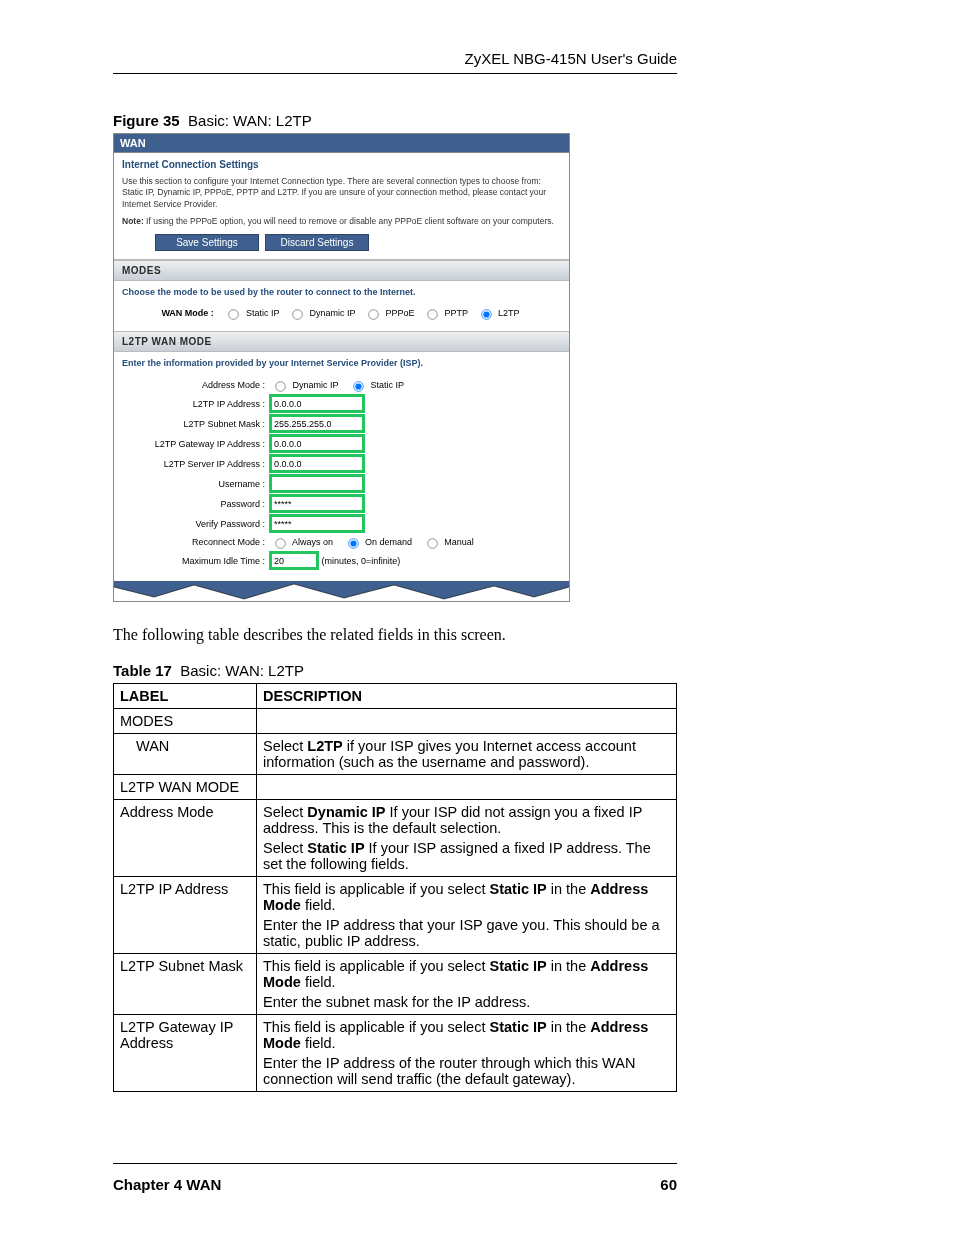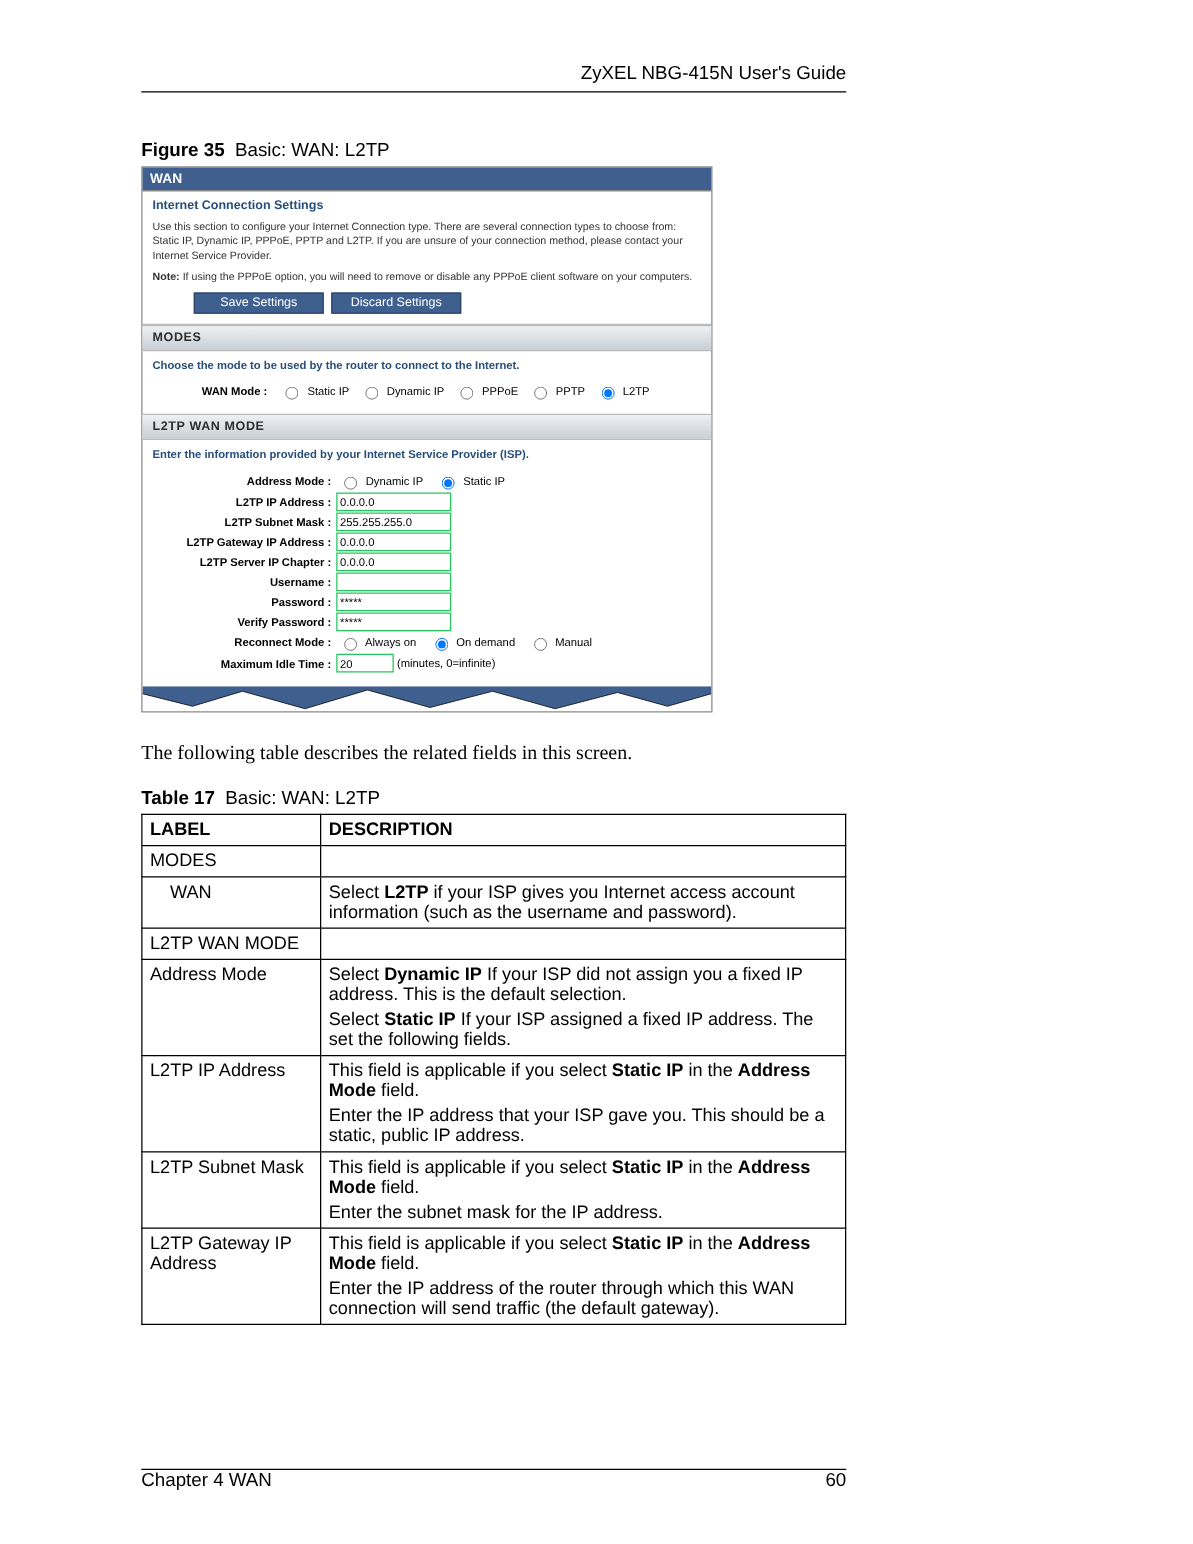--- a/index.html
+++ b/index.html
@@ -102,27 +102,27 @@
   .form-block { padding: 4px 8px 10px 8px; }
   .form-row {
     display: flex;
     align-items: center;
     margin: 1px 0;
   }
   .form-row .lbl {
     width: 143px;
     text-align: right;
     font-size: 9px;
-    font-weight: bold;
+    font-weight: normal;
     padding-right: 4px;
   }
   .form-row .ctl { font-size: 9px; }
   .form-row input[type=text], .form-row input[type=password] {
     font-size: 9px;
-    border: 1px solid #22c55e;
+    border: 3px solid #22c55e;
     height: 13px;
     padding: 0 2px;
     background: #fff;
   }
   .ipbox { width: 86px; }
   .narrow { width: 40px; }
   .radio-inline label { margin-right: 6px; font-size: 9px; }
   .radio-inline input { transform: scale(0.8); vertical-align: middle; }
   .tear-wrap { position: relative; height: 20px; }
   .tear {
@@ -156,24 +156,25 @@
   .desc-para { margin-bottom: 4px; }
   .desc-para:last-child { margin-bottom: 0; }
 
   
   .page-footer {
     position: absolute;
     left: 113px;
     right: 113px;
     bottom: 42px;
     border-top: 1.5px solid #000;
-    padding-top: 0;
+    padding-top: 12px;
     display: flex;
     justify-content: space-between;
     font-size: 15px;
+    font-weight: bold;
   }
 </style>
 </head>
 <body>
 
 <div class="page">
   <div class="doc-header">ZyXEL NBG-415N User's Guide</div>
   <div class="doc-rule"></div>
 
   <p class="figure-caption">
@@ -224,21 +225,21 @@
       </div>
       <div class="form-row">
         <div class="lbl">L2TP Subnet Mask :</div>
         <div class="ctl"><input type="text" class="ipbox" value="255.255.255.0" style=""></div>
       </div>
       <div class="form-row">
         <div class="lbl">L2TP Gateway IP Address :</div>
         <div class="ctl"><input type="text" class="ipbox" value="0.0.0.0" style=""></div>
       </div>
       <div class="form-row">
-        <div class="lbl">L2TP Server IP Chapter :</div>
+        <div class="lbl">L2TP Server IP Address :</div>
         <div class="ctl"><input type="text" class="ipbox" value="0.0.0.0" style=""></div>
       </div>
       <div class="form-row">
         <div class="lbl">Username :</div>
         <div class="ctl"><input type="text" class="ipbox" value="" style=""></div>
       </div>
       <div class="form-row">
         <div class="lbl">Password :</div>
         <div class="ctl"><input type="text" class="ipbox" value="*****" style=""></div>
       </div>

